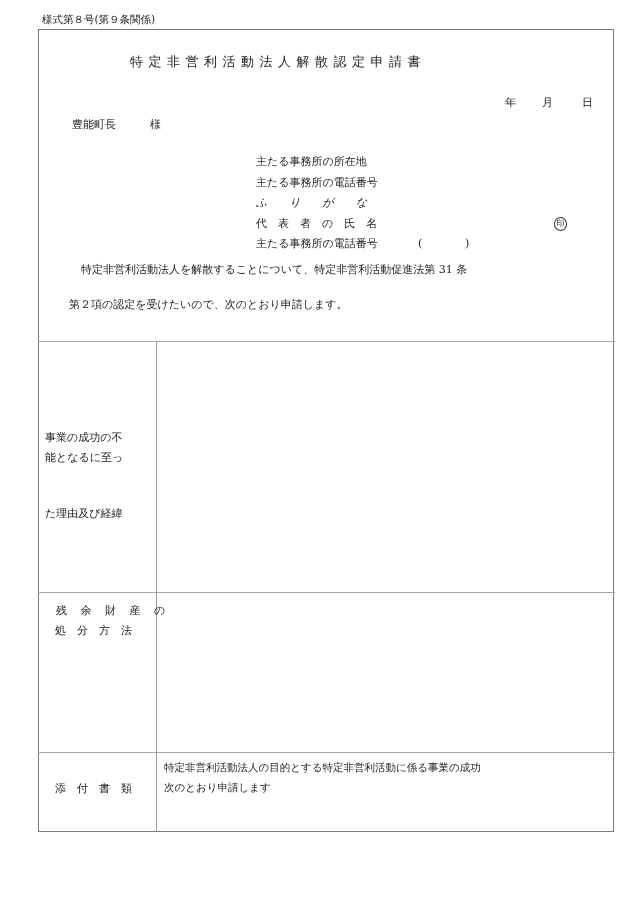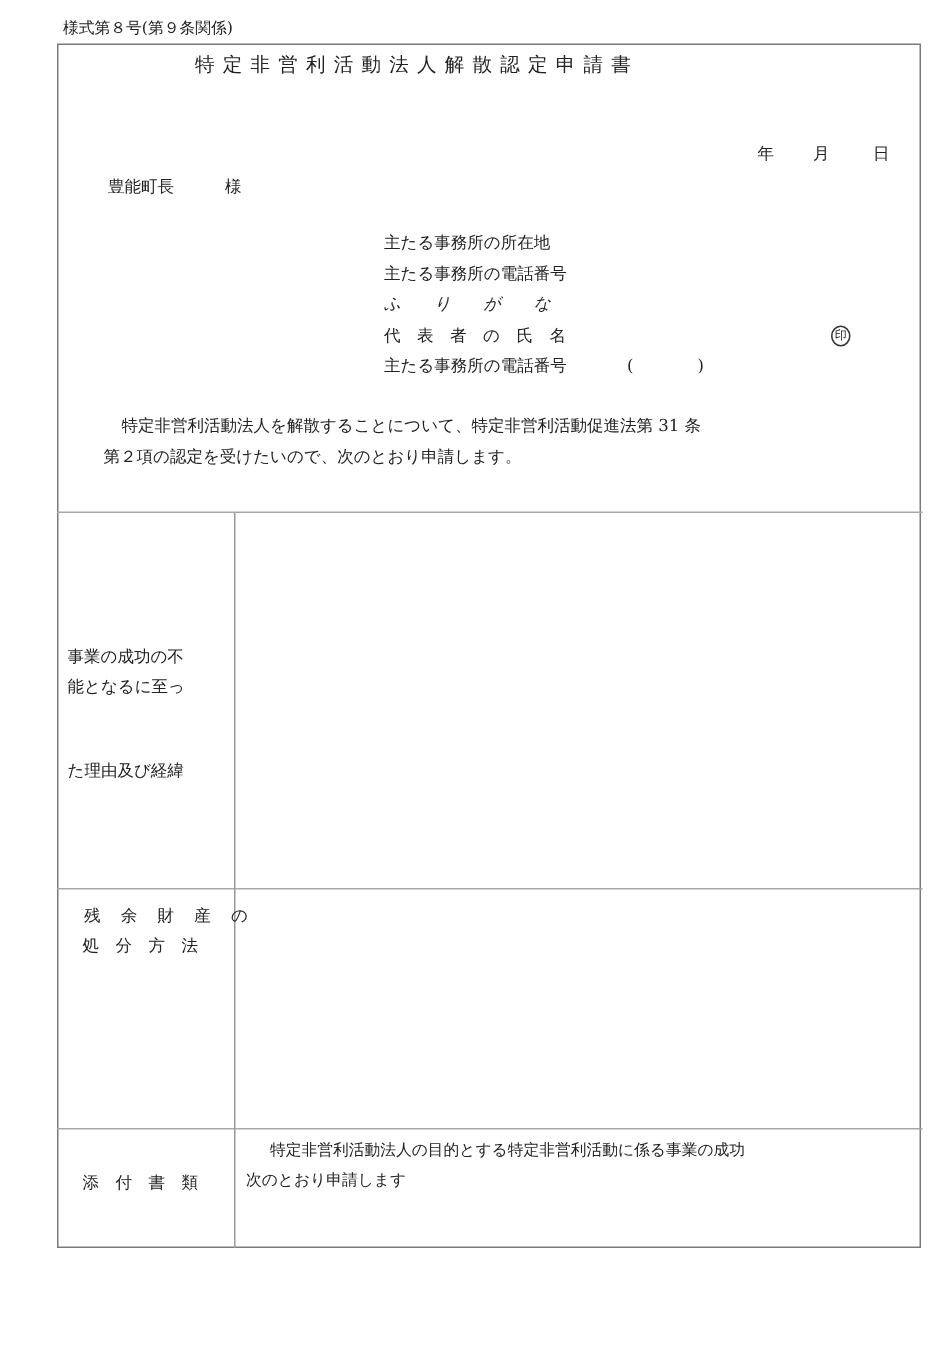--- a/index.html
+++ b/index.html
@@ -4,21 +4,21 @@
 <style>
   html, body { margin:0; padding:0; background:#ffffff; }
   body { width:630px; height:903px; position:relative; overflow:hidden;
          font-family: "DejaVu Serif", "Liberation Serif", serif; color:#222; }
   .t { position:absolute; white-space:nowrap; font-size:11px; line-height:13px; }
   #form-id { left:42px; top:13px; font-size:10.5px; }
   #frame { position:absolute; left:38px; top:29px; width:576px; height:803px;
            border:1.5px solid #7a7a7a; box-sizing:border-box; }
   .hline { position:absolute; left:38px; width:577px; height:0; border-top:1.5px solid #a8a8a8; }
   .vline { position:absolute; left:156px; width:0; border-left:1.5px solid #9a9a9a; }
-  #title { left:0; width:548px; text-align:center; top:37px; font-size:13px; letter-spacing:5.5px; padding-left:8px; box-sizing:border-box; }
+  #title { left:0; width:548px; text-align:center; top:55px; font-size:13px; letter-spacing:5.5px; padding-left:8px; box-sizing:border-box; }
   #seal { position:absolute; left:554px; top:217px; width:11px; height:12px; border:1px solid #333; border-radius:50%;
           font-size:8px; line-height:12px; text-align:center; }
 </style>
 </head>
 <body>
 
 <div class="t" id="form-id">様式第８号(第９条関係)</div>
 
 <div id="frame"></div>
 
@@ -33,21 +33,21 @@
 
 <div class="t" style="left:256px; top:155px;">主たる事務所の所在地</div>
 <div class="t" style="left:256px; top:176px;">主たる事務所の電話番号</div>
 <div class="t" style="left:256px; top:196px;font-style:italic;">ふ　　り　　が　　な</div>
 <div class="t" style="left:256px; top:217px;">代　表　者　の　氏　名</div>
 <div id="seal">印</div>
 <div class="t" style="left:256px; top:237px;">主たる事務所の電話番号</div>
 <div class="t" style="left:418px; top:237px;">(</div>
 <div class="t" style="left:465px; top:237px;">)</div>
 
-<div class="t" style="left:81px; top:277px;">特定非営利活動法人を解散することについて、特定非営利活動促進法第 31 条</div>
+<div class="t" style="left:81px; top:263px;">特定非営利活動法人を解散することについて、特定非営利活動促進法第 31 条</div>
 <div class="t" style="left:69px; top:298px;">第２項の認定を受けたいので、次のとおり申請します。</div>
 
 <div class="hline" style="top:341px;"></div>
 <div class="hline" style="top:592px;"></div>
 <div class="hline" style="top:752px;"></div>
 <div class="vline" style="top:342px; height:490px;"></div>
 
 <div>
   <div class="t" style="left:45px; top:431px;">事業の成功の不</div>
   <div class="t" style="left:45px; top:451px;">能となるに至っ</div>
@@ -56,15 +56,15 @@
 </div>
 
 <div>
   <div class="t" style="left:56px; top:604px; letter-spacing:5px;">残 余 財 産 の</div>
   <div class="t" style="left:55px; top:624px;">処　分　方　法</div>
   <div style="position:absolute; left:158px; top:594px; width:456px; height:158px;"></div>
 </div>
 
 <div>
   <div class="t" style="left:55px; top:782px;">添　付　書　類</div>
-  <div class="t" style="left:164px; top:761px; font-size:10.5px;margin-left:16px;">特定非営利活動法人の目的とする特定非営利活動に係る事業の成功</div>
+  <div class="t" style="left:164px; top:761px; font-size:10.5px;">特定非営利活動法人の目的とする特定非営利活動に係る事業の成功</div>
   <div class="t" style="left:164px; top:781px; font-size:10.5px;">次のとおり申請します</div>
 </div>
 
 </body></html>

